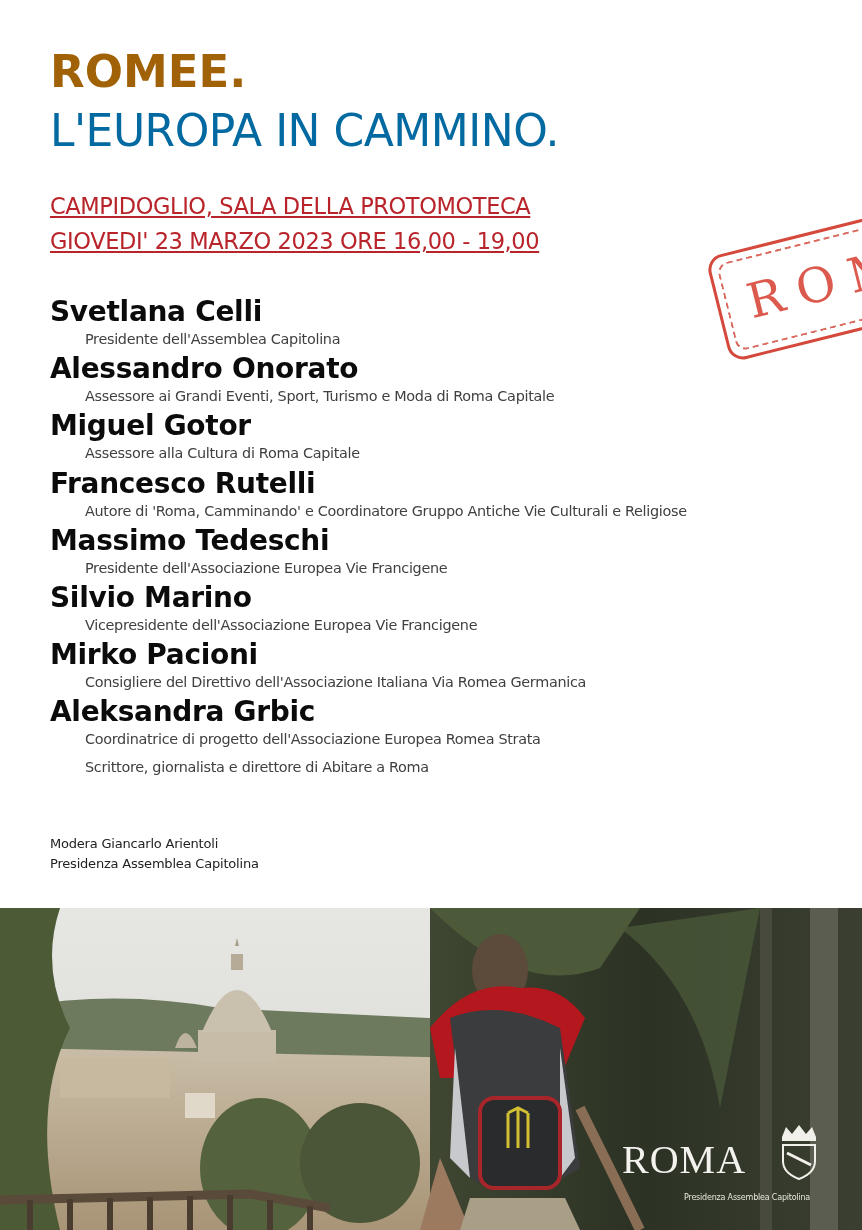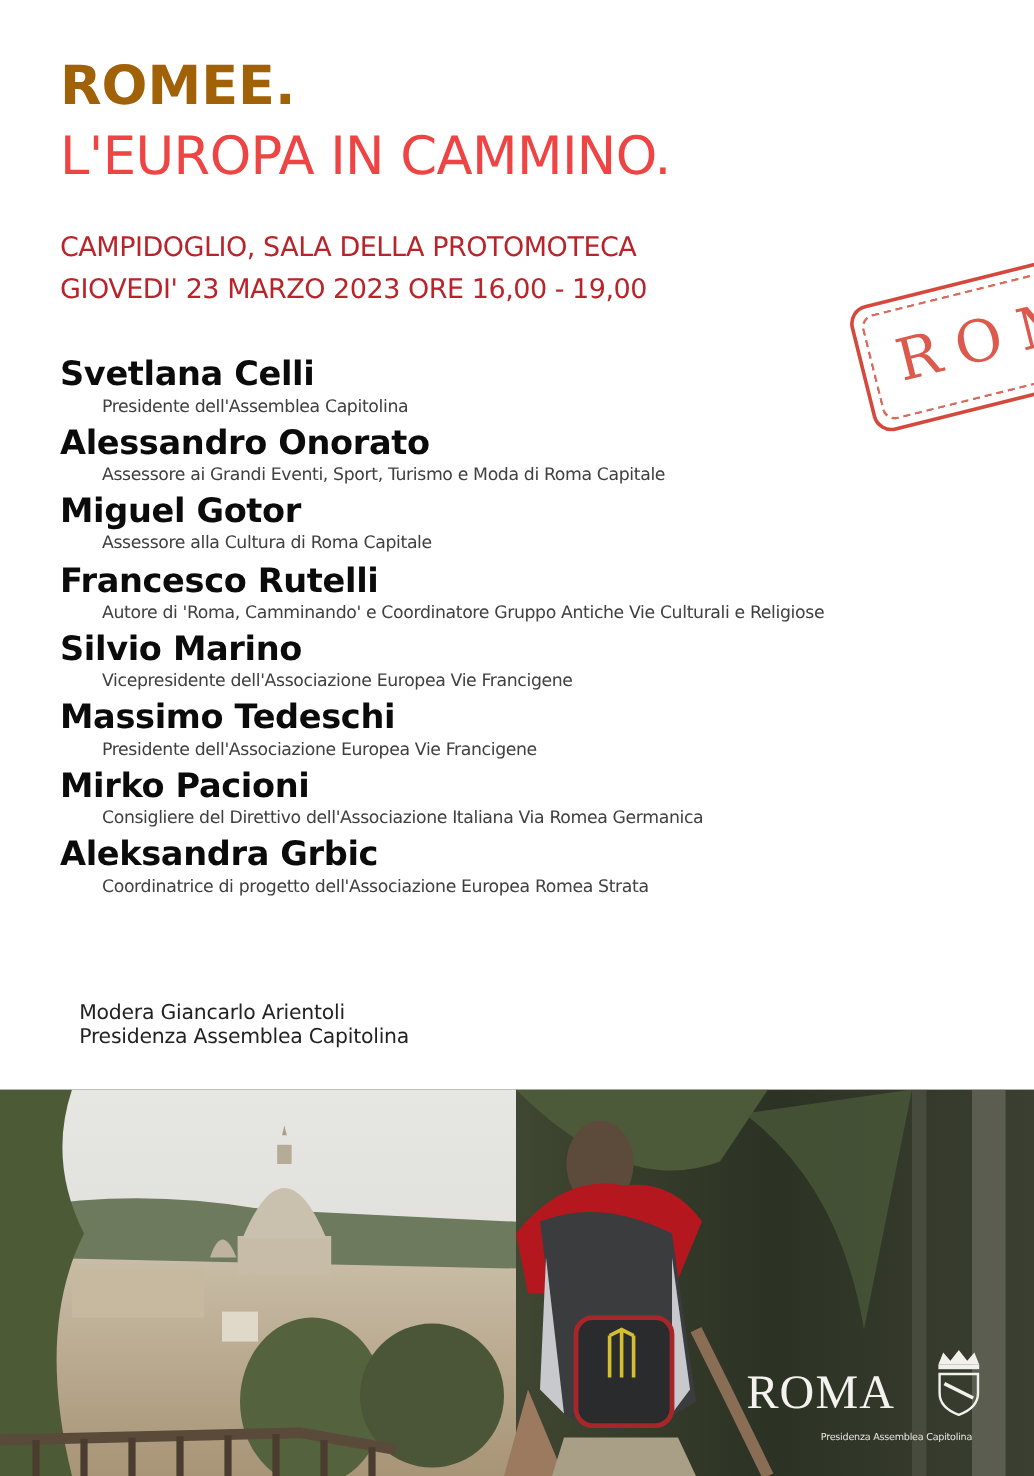--- a/index.html
+++ b/index.html
@@ -1,25 +1,25 @@
 <!DOCTYPE html>
 <html><head>
 <meta charset="utf-8">
 <style>
   html, body { margin:0; padding:0; }
   body { width:862px; height:1230px; background:#ffffff; position:relative; overflow:hidden;
          font-family:"DejaVu Sans", sans-serif; color:#111; }
   .title-bold { position:absolute; left:50px; top:44px; font-size:45px; font-weight:bold; letter-spacing:0px; line-height:56px; color:#a16207; }
-  .title-light { position:absolute; left:50px; top:103px; font-size:44px; font-weight:normal; line-height:56px; color:#ef4444; letter-spacing:-0.5px; }
-  .venue { position:absolute; left:50px; top:189px; font-size:22.5px; color:#b8242a; line-height:35px; letter-spacing:-0.4px; }
+  .title-light { position:absolute; left:50px; top:103px; font-size:44px; font-weight:normal; line-height:56px; color:#0369a1; letter-spacing:-0.5px; }
+  .venue { position:absolute; left:50px; top:189px; font-size:22.5px; color:#b8242a; line-height:35px; letter-spacing:-0.4px;text-decoration:underline; }
   .speakers { position:absolute; left:50px; top:297px; }
   .speaker { height:57.2px; }
   .sp-name { font-size:28px; font-weight:bold; line-height:30px; color:#0b0b0b; letter-spacing:-0.3px; }
   .sp-role { font-size:14.4px; line-height:25px; padding-left:35px; color:#404040; letter-spacing:-0.3px; }
-  .moderator { position:absolute; left:66px; top:834px; font-size:17px; line-height:20px; color:#222; letter-spacing:-0.2px; }
+  .moderator { position:absolute; left:50px; top:834px; font-size:13px; line-height:20px; color:#222; letter-spacing:-0.2px; }
   .stamp { position:absolute; left:705px; top:258px; width:230px; height:108px; transform:rotate(-14deg); transform-origin:left top;
            border:3px solid #d4493b; border-radius:16px; box-sizing:border-box; }
   .stamp-inner { position:absolute; inset:6px; border:2px dashed #d86a5e; border-radius:11px; }
   .stamp-text { position:absolute; left:28px; top:22px; font-family:"DejaVu Serif", serif; font-size:48px; color:#d9483a; letter-spacing:14px; opacity:0.9; }
   .photo { position:absolute; left:0; top:908px; width:862px; height:322px; overflow:hidden; background:#5d6047; }
   .roma-logo { position:absolute; left:622px; top:1136px; font-family:"Liberation Serif", serif; font-size:40px; color:#f4f2ee; letter-spacing:1px; }
   .crest { position:absolute; left:778px; top:1125px; }
   .footer-small { position:absolute; left:684px; top:1193px; font-size:8px; color:#e8e6e0; letter-spacing:-0.2px; }
 </style>
 </head>
@@ -49,36 +49,37 @@
   </div>
   <div class="speaker">
     <div class="sp-name">Miguel Gotor</div>
     <div class="sp-role">Assessore alla Cultura di Roma Capitale</div>
   </div>
   <div class="speaker">
     <div class="sp-name">Francesco Rutelli</div>
     <div class="sp-role">Autore di 'Roma, Camminando' e Coordinatore Gruppo Antiche Vie Culturali e Religiose</div>
   </div>
   <div class="speaker">
+    <div class="sp-name">Massimo Tedeschi</div>
+    <div class="sp-role">Presidente dell'Associazione Europea Vie Francigene</div>
+  </div>
+  <div class="speaker">
     <div class="sp-name">Silvio Marino</div>
     <div class="sp-role">Vicepresidente dell'Associazione Europea Vie Francigene</div>
-  </div>
-  <div class="speaker">
-    <div class="sp-name">Massimo Tedeschi</div>
-    <div class="sp-role">Presidente dell'Associazione Europea Vie Francigene</div>
   </div>
   <div class="speaker">
     <div class="sp-name">Mirko Pacioni</div>
     <div class="sp-role">Consigliere del Direttivo dell'Associazione Italiana Via Romea Germanica</div>
   </div>
   <div class="speaker">
     <div class="sp-name">Aleksandra Grbic</div>
     <div class="sp-role">Coordinatrice di progetto dell'Associazione Europea Romea Strata</div>
   </div>
   <div class="speaker">
+    <div class="sp-role">Scrittore, giornalista e direttore di Abitare a Roma</div>
   </div>
 </div>
 
 <div class="moderator">
   <div>Modera Giancarlo Arientoli</div>
   <div>Presidenza Assemblea Capitolina</div>
 </div>
 
 <div class="photo">
   <svg width="862" height="322" viewBox="0 0 862 322">

